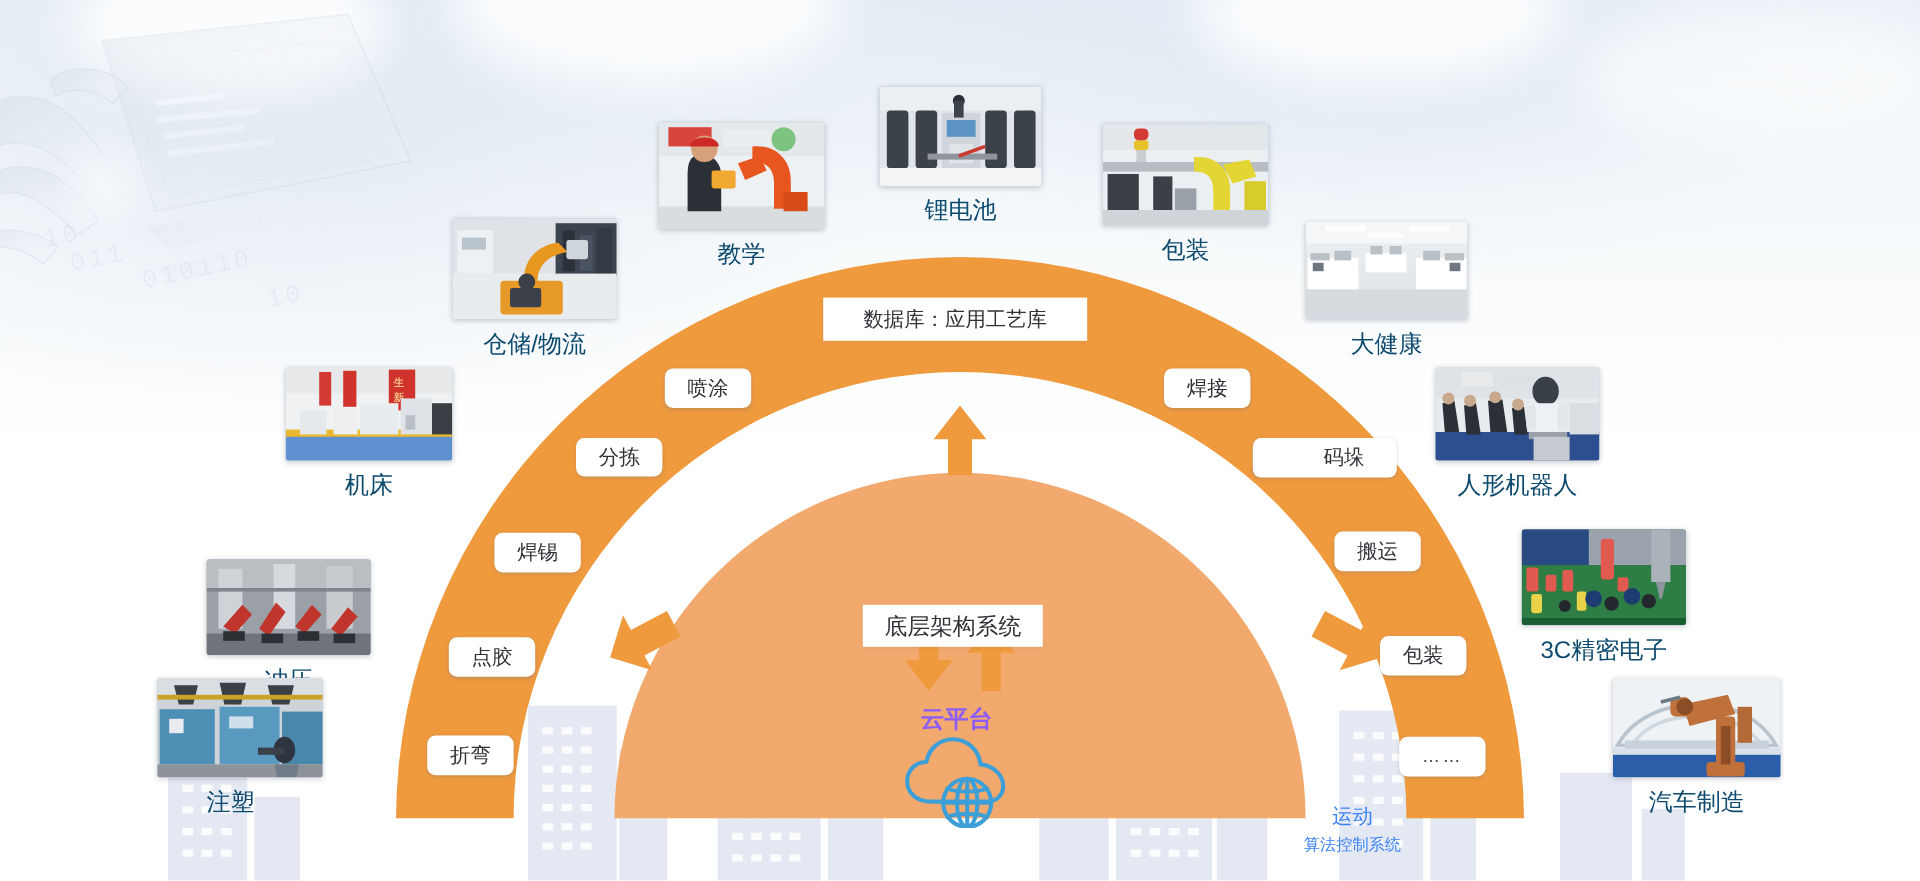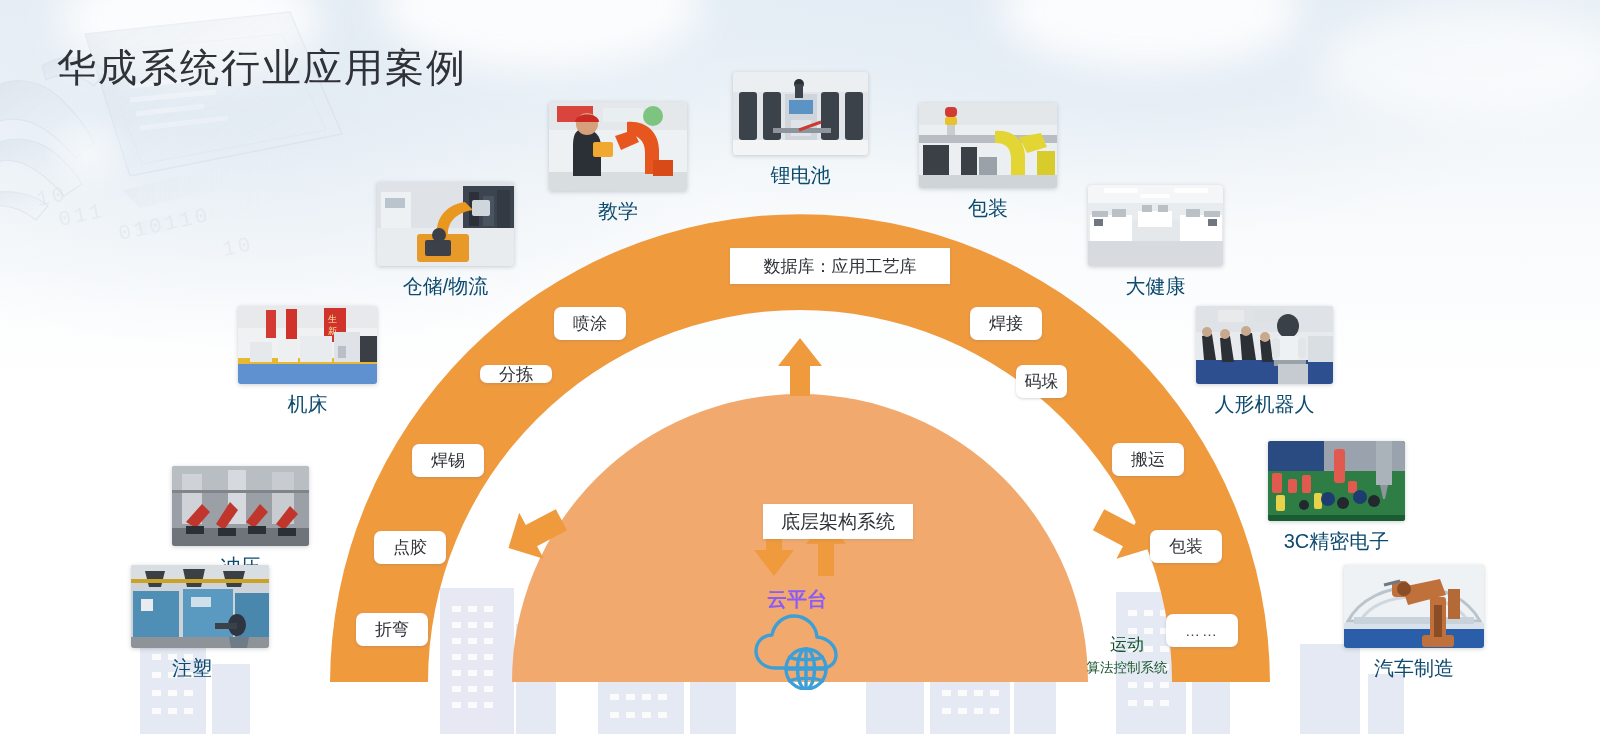--- a/index.html
+++ b/index.html
@@ -33,46 +33,46 @@
     position:absolute;left:57px;top:47px;
     font-size:39px;line-height:1.1;letter-spacing:2px;color:#2f3237;
     font-weight:400;white-space:nowrap;
   }
 
   
   .arch-wrap{position:absolute;left:330px;top:214px;width:940px;height:468px;}
   .arch-svg{position:absolute;left:0;top:0;width:940px;height:468px;}
 
   
-  .arch-txt{position:absolute;color:#14532d;text-align:center;line-height:1.35;white-space:nowrap;}
+  .arch-txt{position:absolute;color:#3b82f6;text-align:center;line-height:1.35;white-space:nowrap;margin-top:36px;}
   .arch-txt .big{font-size:17px;display:block;margin-bottom:2px;}
   .arch-txt .sm{font-size:13.5px;display:block;}
   #txt-motion{left:667px;top:420px;width:260px;}
 
   
   .wbox{
     position:absolute;background:#ffffff;color:#2f3237;
     display:flex;align-items:center;justify-content:center;
     font-size:17px;white-space:nowrap;
   }
   .pill{border-radius:7px;box-shadow:0 1px 3px rgba(120,120,120,.30);}
-  .sq{box-shadow:0 1px 3px rgba(120,120,120,.22);margin-left:44px;}
+  .sq{box-shadow:0 1px 3px rgba(120,120,120,.22);}
 
   #box-db{left:686px;top:248px;width:220px;height:36px;font-size:17px;}
   #box-core{left:719px;top:504px;width:150px;height:35px;font-size:19px;}
 
   
   #pill-pt{left:554px;top:307px;width:72px;height:33px;}
-  #pill-fj{left:480px;top:365px;width:72px;height:18px;}
+  #pill-fj{left:480px;top:365px;width:72px;height:32px;}
   #pill-hx{left:412px;top:444px;width:72px;height:33px;}
   #pill-dj{left:374px;top:531px;width:72px;height:33px;}
   #pill-zw{left:356px;top:613px;width:72px;height:33px;}
   
   #pill-hj{left:970px;top:307px;width:72px;height:33px;}
-  #pill-md{left:1016px;top:365px;width:51px;height:33px;}
+  #pill-md{left:1044px;top:365px;width:88px;height:33px;padding-left:32px;}
   #pill-by{left:1112px;top:443px;width:72px;height:33px;}
   #pill-bz{left:1150px;top:530px;width:72px;height:33px;}
   #pill-etc{left:1166px;top:614px;width:72px;height:33px;font-size:15px;letter-spacing:2px;color:#444;}
 
   
   #cloud-label{
     position:absolute;left:737px;top:586px;width:120px;text-align:center;
     font-size:20px;color:#8b5cf6;white-space:nowrap;font-weight:bold;
   }
   #cloud-icon{position:absolute;left:750px;top:610px;width:96px;height:80px;}
@@ -301,21 +301,20 @@
         <rect x="152" y="176" width="9" height="6"></rect>
           <rect x="168" y="176" width="9" height="6"></rect>
           <rect x="184" y="176" width="9" height="6"></rect>
         <rect x="152" y="194" width="9" height="6"></rect>
           <rect x="168" y="194" width="9" height="6"></rect>
           <rect x="184" y="194" width="9" height="6"></rect>
       </g>
     </g>
   </svg>
 
-  <div class="title">华成系统行业应用案例</div>
 
   <div class="arch-wrap">
     <svg class="arch-svg" viewBox="0 0 940 468">
       <defs>
 
         <clipPath id="cutBottom">
             <rect x="0" y="0" width="940" height="468"></rect>
           </clipPath>
       </defs>
 

